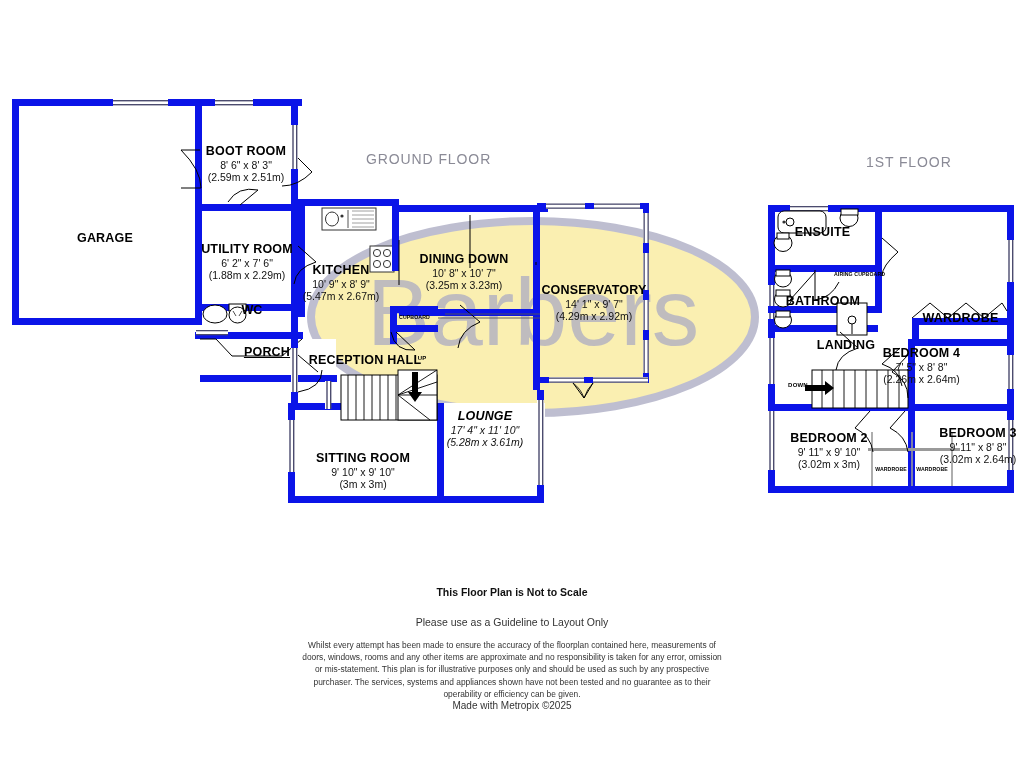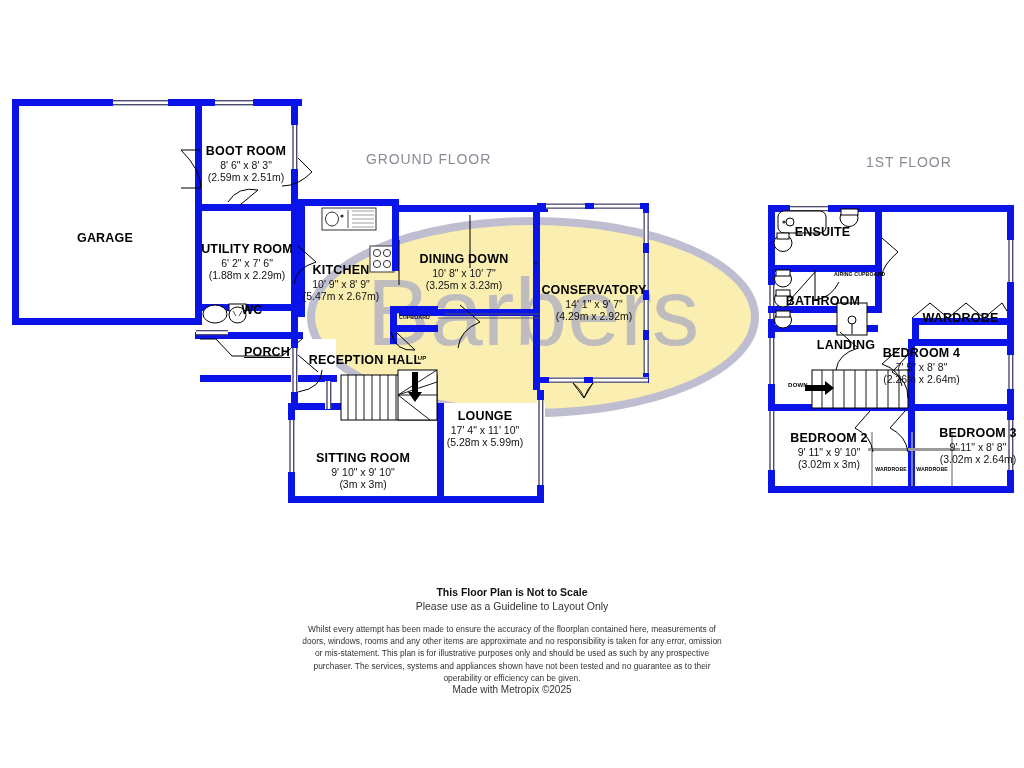--- a/index.html
+++ b/index.html
@@ -16,21 +16,21 @@
   
   .room{position:absolute;text-align:center;white-space:nowrap;line-height:1.18;}
   .room .nm{font-weight:bold;font-size:12.5px;letter-spacing:.2px;color:#000;}
   .room .d1,.room .d2{font-size:10.5px;color:#111;font-weight:400;}
   .room.tiny .nm{font-size:5.2px;letter-spacing:.1px;font-weight:bold;}
   .room.up   .nm{font-size:6px;font-weight:bold;}
 
   
   #footer{position:absolute;left:0;width:1024px;text-align:center;}
   #footer .t1{font-weight:bold;font-size:10.5px;color:#111;}
-  #footer .t2{font-size:10.5px;color:#333;margin-top:2px;}
+  #footer .t2{font-size:10.5px;color:#333;margin-top:18px;}
   #footer .t3{font-size:8.4px;color:#333;line-height:1.45;margin-top:11px;}
   #footer .t4{font-size:10px;color:#333;margin-top:0px;}
 </style>
 </head>
 <body>
 
 <div id="plan">
 
   <svg width="1024" height="768" viewBox="0 0 1024 768" style="position:absolute;left:0;top:0;">
 
@@ -387,24 +387,24 @@
   </div>
 
   <div class="room up" style="left:412px;top:355px;width:20px;">
     <div class="nm">UP</div>
   </div>
 
   <div class="room tiny" style="left:391px;top:314px;width:47px;">
     <div class="nm">CUPBOARD</div>
   </div>
 
-  <div class="room" style="left:425px;top:409px;width:120px;">
+  <div class="room" style="left:425px;top:409px;width:120px;font-style:italic;">
     <div class="nm">LOUNGE</div>
     <div class="d1">17' 4" x 11' 10"</div>
-    <div class="d2">(5.28m x 5.99m)</div>
+    <div class="d2">(5.28m x 3.61m)</div>
   </div>
 
   <div class="room" style="left:303px;top:451px;width:120px;">
     <div class="nm">SITTING ROOM</div>
     <div class="d1">9' 10" x 9' 10"</div>
     <div class="d2">(3m x 3m)</div>
   </div>
 
   <div class="room" style="left:780px;top:225px;width:85px;">
     <div class="nm">ENSUITE</div>

